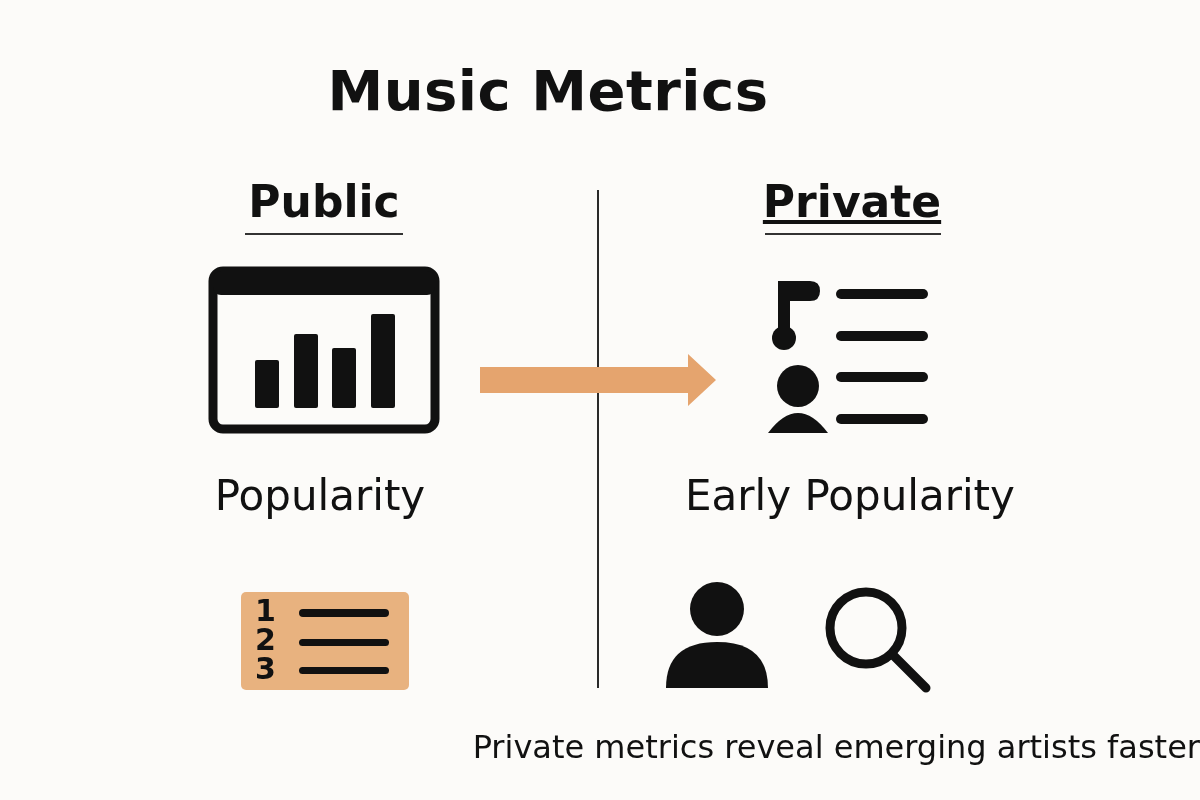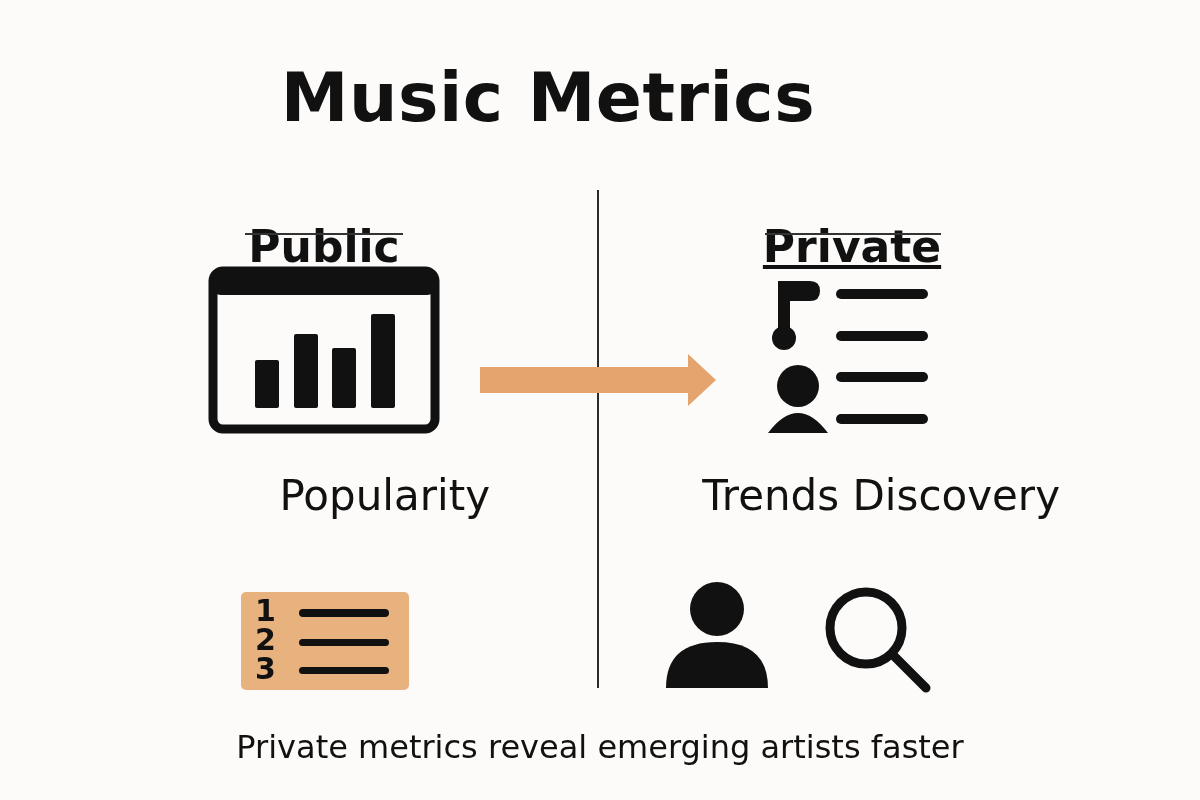--- a/index.html
+++ b/index.html
@@ -1,24 +1,24 @@
 <!DOCTYPE html>
 <html><head>
 <meta charset="utf-8">
 <style>
   html, body { margin:0; padding:0; }
   body { width:1200px; height:800px; background:#fcfbf9; position:relative; overflow:hidden;
          font-family:"DejaVu Sans", sans-serif; color:#111; }
   .abs { position:absolute; }
-  .title { left:0; width:1096px; top:58px; text-align:center; font-size:68px; font-weight:bold; letter-spacing:0.5px; }
-  .heading { font-size:44px; font-weight:bold; text-align:center;margin-top:45px; }
+  .title { left:0; width:1096px; top:58px; text-align:center; font-size:56px; font-weight:bold; letter-spacing:0.5px; }
+  .heading { font-size:44px; font-weight:bold; text-align:center; }
   .underline { height:2px; background:#333; }
   .divider { left:597px; top:190px; width:2px; height:498px; background:#2a2a2a; }
-  .label { font-size:42px; text-align:right; line-height:56px; }
-  .footer { left:0; width:1200px; top:728px; text-align:center; font-size:32px; }
+  .label { font-size:42px; text-align:center; line-height:56px; }
+  .footer { left:0; width:1200px; top:728px; text-align:right; font-size:32px; }
 </style>
 </head>
 <body>
 
 <div class="abs title">Music Metrics</div>
 
 <div class="abs heading" style="left:224px;width:200px;top:176px;">Public</div>
 <div class="abs underline" style="left:245px;width:158px;top:233px;"></div>
 
 <svg class="abs" style="left:208px;top:266px;" width="232" height="168" viewBox="0 0 232 168">
@@ -63,21 +63,21 @@
   <circle cx="38" cy="111" r="21" fill="#111"></circle>
   <path d="M8,158 Q38,118 68,158 Z" fill="#111"></path>
 
   <rect x="76" y="14" width="92" height="10" rx="5" fill="#111"></rect>
   <rect x="76" y="56" width="92" height="10" rx="5" fill="#111"></rect>
   <rect x="76" y="97" width="92" height="10" rx="5" fill="#111"></rect>
   <rect x="76" y="139" width="92" height="10" rx="5" fill="#111"></rect>
 </svg>
 
 <div class="abs label" style="left:640px;width:420px;top:468px;">
-  <div>Trends Discovery</div>
+  <div>Early Popularity</div>
 </div>
 
 <svg class="abs" style="left:664px;top:578px;" width="106" height="112" viewBox="0 0 106 112">
   <circle cx="53" cy="31" r="27" fill="#111"></circle>
   <path d="M2,110 Q2,64 53,64 Q104,64 104,110 Z" fill="#111"></path>
 </svg>
 
 <svg class="abs" style="left:822px;top:584px;" width="112" height="112" viewBox="0 0 112 112">
   <circle cx="44" cy="44" r="36" fill="none" stroke="#111" stroke-width="9"></circle>
   <line x1="70" y1="70" x2="104" y2="104" stroke="#111" stroke-width="9" stroke-linecap="round"></line>

